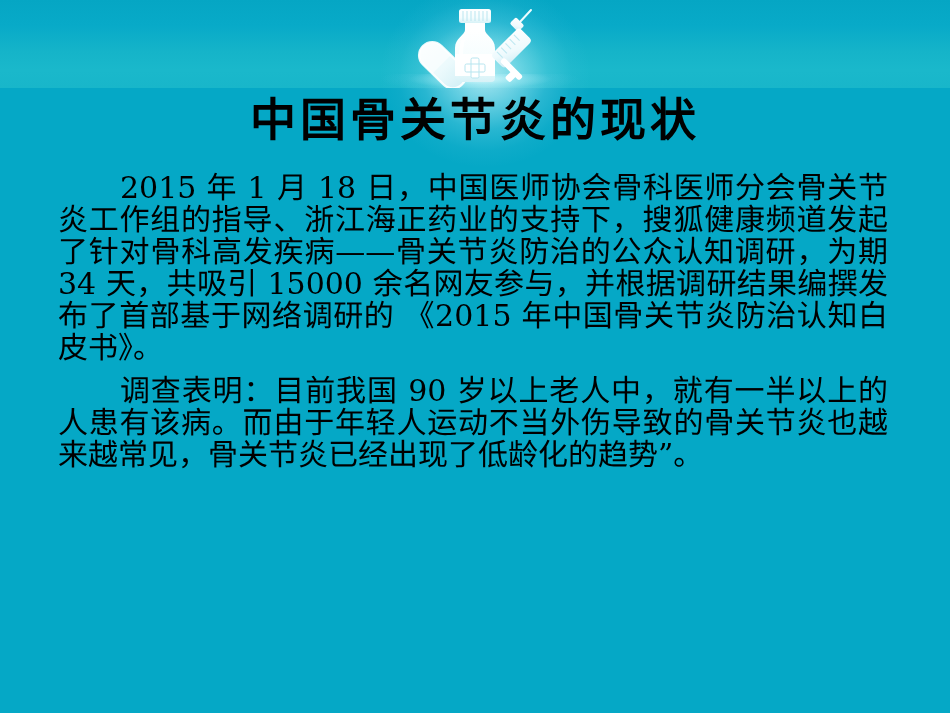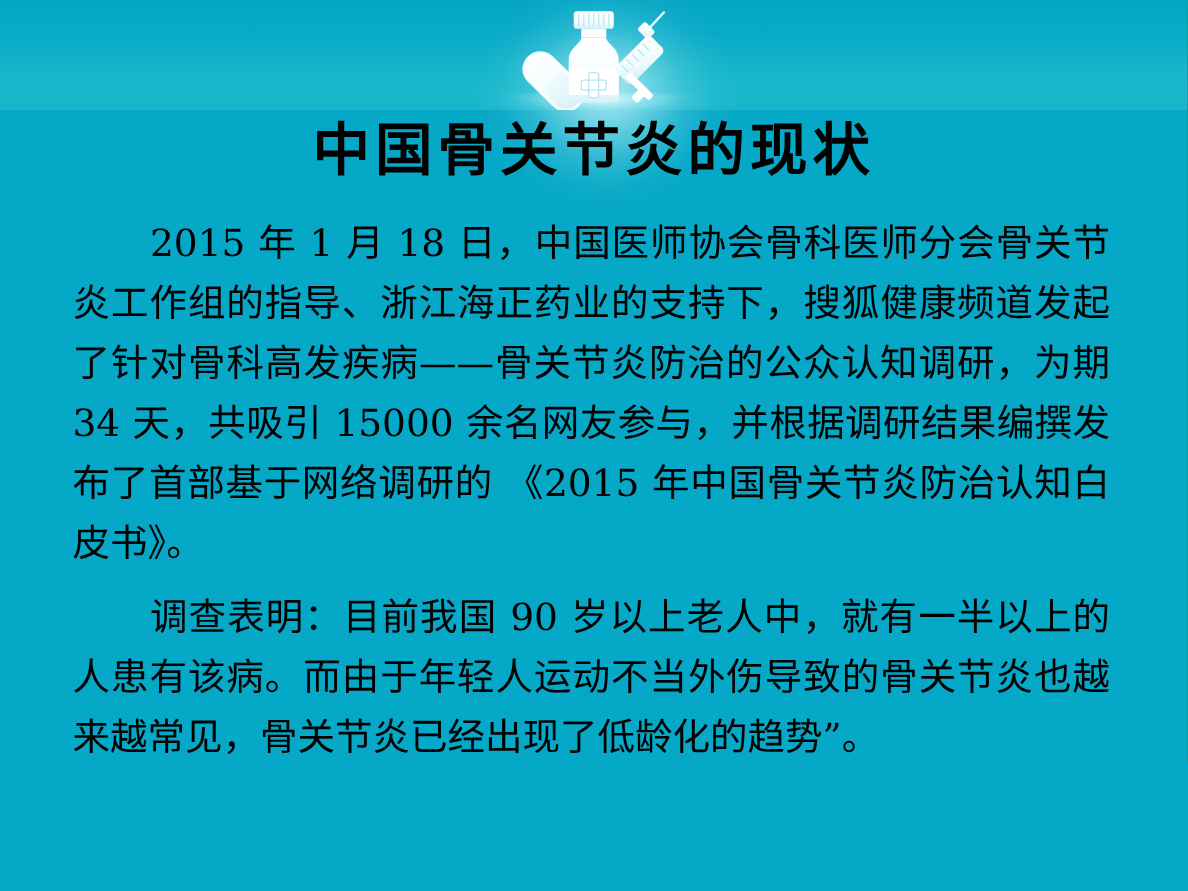--- a/index.html
+++ b/index.html
@@ -11,21 +11,21 @@
     overflow:hidden;
     background:#06a8c6;
     font-family:"DejaVu Sans","Liberation Sans",sans-serif;
   }
 
   .slide{
     position:relative;
     width:950px;
     height:713px;
     overflow:hidden;
-    background:#4d7c0f;
+    background:#0369a1;
   }
 
   
   .bg-top{
     position:absolute;
     left:0; top:0;
     width:950px; height:88px;
     background:linear-gradient(
         to bottom,
         #05a6c4 0px,
@@ -89,21 +89,21 @@
     white-space:nowrap;
   }
 
   
   .body-copy{
     position:absolute;
     left:58px;  top:172px;
     width:830px;
     font-family:"DejaVu Serif","Liberation Serif",serif;
     font-size:30px;
-    line-height:48px;
+    line-height:32px;
     color:#000000;
     letter-spacing:0px;
   }
   .para{
     text-indent:62px;
     text-align:justify;
     text-justify:inter-character;
     margin:0;
   }
   .para + .para{ margin-top:11px; }

